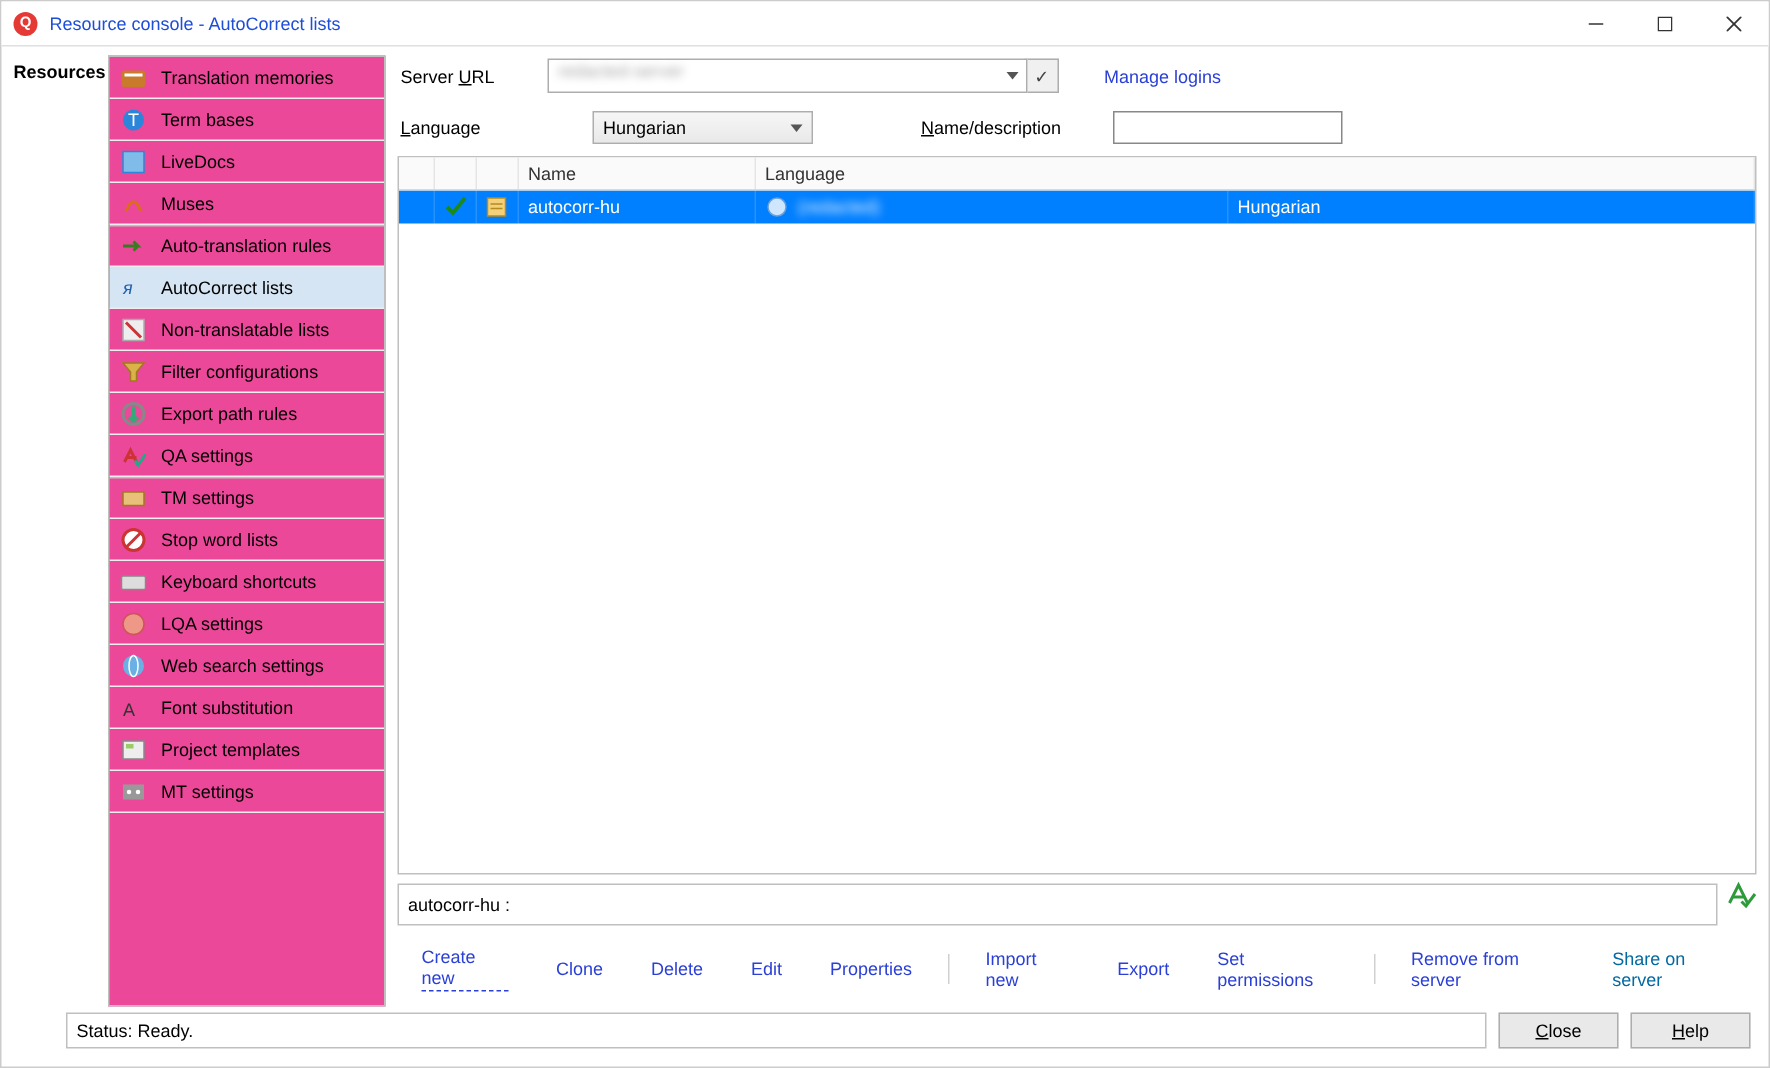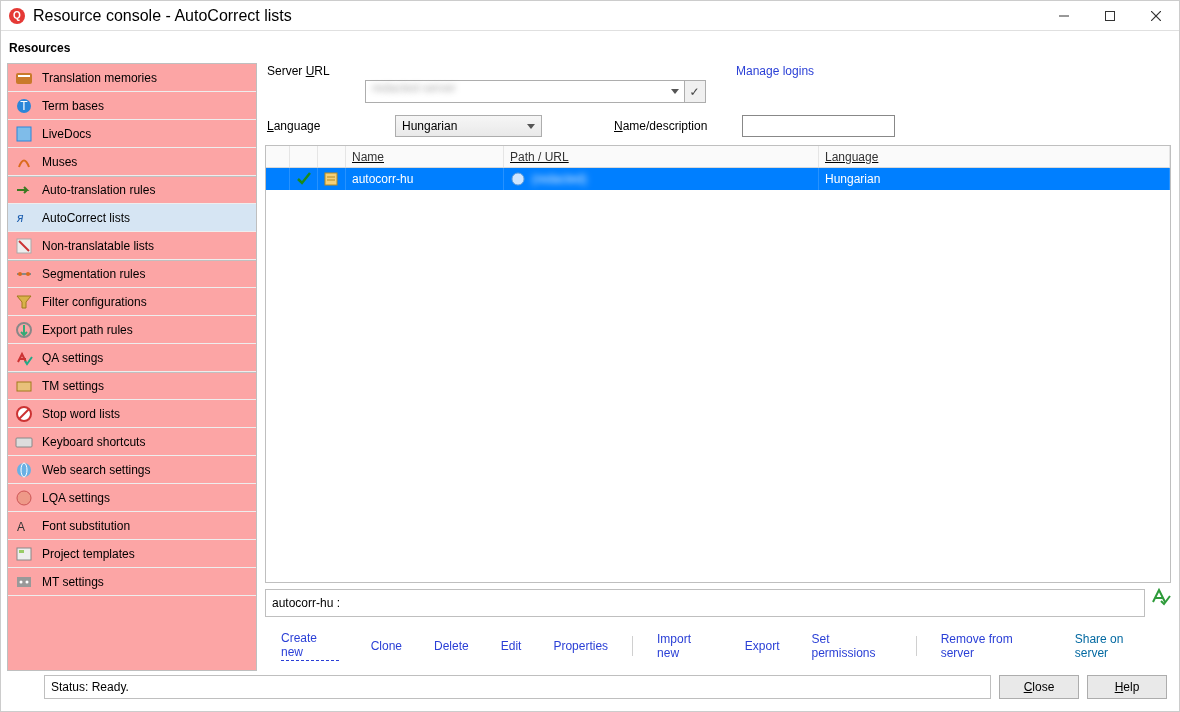--- a/index.html
+++ b/index.html
@@ -1,50 +1,50 @@
 <!DOCTYPE html>
 <html><head>
 <meta charset="utf-8">
 <style>
   * { box-sizing: border-box; font-family: "Segoe UI", Tahoma, sans-serif; font-size: 12px; }
   html, body { margin:0; padding:0; background:#fff; }
   .window { width:1180px; height:712px; border:1px solid #ccc; background:#fff; display:flex; flex-direction:column; position:relative; }
   .titlebar { height:30px; display:flex; align-items:center; border-bottom:1px solid #e0e0e0; background:#fff; }
   .titlebar .app-icon { width:16px; height:16px; margin:0 8px; border-radius:50%; background:#e53935; display:flex; align-items:center; justify-content:center; color:#fff; font-weight:bold; font-size:10px;}
-  .titlebar .title { flex:0 0 auto; color:#000000; font-size:16px; }
+  .titlebar .title { flex:0 0 auto; color:#1d4ed8; font-size:12px; }
   .titlebar .spacer { flex:1; }
   .win-btns { display:flex; height:100%; }
   .win-btn { width:46px; display:flex; align-items:center; justify-content:center; color:#333; }
 
   .body { flex:1; display:flex; flex-direction:column; padding:6px; }
   .body-inner { flex:1; display:flex; flex-direction:row; gap:6px; min-height:0;}
-  .sidebar { width:250px; display:flex; flex-direction:column; }
+  .sidebar { width:250px; display:flex; flex-direction:row; }
   .sidebar-title { font-weight:bold; padding:4px 2px 8px 2px; }
-  .sidebar-list { flex:1; border:1px solid #bfbfbf; overflow-y:auto; background:#fca5a5; }
+  .sidebar-list { flex:1; border:1px solid #bfbfbf; overflow-y:auto; background:#ec4899; }
   .sb-item { height:28px; display:flex; align-items:center; padding:0 6px; gap:8px; border-bottom:1px solid #eee; cursor:default; }
   .sb-item.selected { background:#d6e5f3; }
   .sb-group-sep { border-top:1px solid #c0c0c0; }
   .sb-icon { width:20px; height:20px; display:flex; align-items:center; justify-content:center; flex-shrink:0; }
 
   .main { flex:1; display:flex; flex-direction:column; min-width:0;}
   .filters { display:flex; align-items:center; gap:8px; padding:2px 4px; }
   .filters .label { width:90px; }
   .filters .label u { text-decoration:underline; }
   .filters2 .label { width:120px; }
   .server-url-input { flex:0 0 320px; height:23px; border:1px solid #adadad; padding:0 18px 0 6px; background:#fff; color:transparent; text-shadow:0 0 6px rgba(0,0,0,0.35); position:relative; }
   .dd-btn { width:16px; height:23px; border:none; background:transparent; position:relative; margin-left:-18px;}
   .dd-btn::after{ content:""; position:absolute; top:9px; left:4px; border-left:4px solid transparent; border-right:4px solid transparent; border-top:5px solid #555;}
   .chk-btn { width:23px; height:23px; border:1px solid #adadad; background:#f0f0f0; display:flex; align-items:center; justify-content:center; font-size:12px; color:#444;}
   .link { color:#2a3fd6; cursor:pointer; margin-left:22px;}
   .combo { width:147px; height:22px; border:1px solid #adadad; background:linear-gradient(#f6f6f6,#e9e9e9); padding:0 18px 0 6px; display:flex; align-items:center; position:relative;}
   .combo::after{ content:""; position:absolute; right:6px; top:8px; border-left:4px solid transparent; border-right:4px solid transparent; border-top:5px solid #555;}
   .text-input { height:22px; border:1px solid #888; width:153px; padding:0 4px; }
 
   .grid-wrap { flex:1; border:1px solid #bfbfbf; margin:6px 2px 0 2px; display:flex; flex-direction:column; min-height:0;}
-  .grid-head { display:flex; height:22px; background:#e5e5e5; border-bottom:1px solid #d9d9d9;text-decoration:underline;}
+  .grid-head { display:flex; height:22px; background:#e5e5e5; border-bottom:1px solid #d9d9d9;}
   .gh { border-right:1px solid #e5e5e5; display:flex; align-items:center; padding:0 6px; color:#333; background:#fafafa;}
   .col-a{width:24px;} .col-b{width:28px;} .col-c{width:28px;}
   .col-name{width:158px;} .col-path{width:315px;} .col-lang{flex:1;}
   .grid-body { flex:1; overflow:auto; }
   .grow { display:flex; height:22px; align-items:center; background:#007fff; color:#fff; }
   .gc { display:flex; align-items:center; height:100%; padding:0 6px; border-right:1px solid rgba(255,255,255,0.15);}
   .gc.blur span { filter: blur(3px); color:rgba(255,255,255,0.9);}
   .cell-icon { width:16px; height:16px;}
 
   .detail { border:1px solid #bfbfbf; margin:6px 2px 0 2px; height:28px; display:flex; align-items:center; padding:0 6px; gap:8px; position:relative;}
@@ -150,30 +150,20 @@
             </div>
             <div class="sb-item">
               <span class="sb-icon">
                 <svg width="20" height="20">
                   <rect x="3" y="3" width="14" height="14" fill="#eee" stroke="#aaa"></rect>
                   <line x1="5" y1="5" x2="15" y2="15" stroke="#c33" stroke-width="2"></line>
                 </svg>
               </span>
               <span>Non-translatable lists</span>
             </div>
-            <div class="sb-item sb-group-sep">
-              <span class="sb-icon">
-                <svg width="20" height="20">
-                  <path d="M3 10 h14" stroke="#888" stroke-width="2"></path>
-                  <circle cx="6" cy="10" r="2" fill="#db6b1d"></circle>
-                  <circle cx="14" cy="10" r="2" fill="#db6b1d"></circle>
-                </svg>
-              </span>
-              <span>Segmentation rules</span>
-            </div>
             <div class="sb-item">
               <span class="sb-icon">
                 <svg width="20" height="20">
                   <path d="M3 4 h14 l-5 6 v6 h-4 v-6 z" fill="#d9b34a" stroke="#a07a1d"></path>
                 </svg>
               </span>
               <span>Filter configurations</span>
             </div>
             <div class="sb-item">
               <span class="sb-icon">
@@ -214,33 +204,33 @@
               <span class="sb-icon">
                 <svg width="20" height="20">
                   <rect x="2" y="6" width="16" height="9" rx="1" fill="#ddd" stroke="#888"></rect>
                 </svg>
               </span>
               <span>Keyboard shortcuts</span>
             </div>
             <div class="sb-item">
               <span class="sb-icon">
                 <svg width="20" height="20">
+                  <circle cx="10" cy="10" r="7" fill="#e98" stroke="#c55"></circle>
+                </svg>
+              </span>
+              <span>LQA settings</span>
+            </div>
+            <div class="sb-item">
+              <span class="sb-icon">
+                <svg width="20" height="20">
                   <circle cx="10" cy="10" r="7" fill="#6ab0e4"></circle>
                   <ellipse cx="10" cy="10" rx="3" ry="7" fill="none" stroke="#fff"></ellipse>
                 </svg>
               </span>
               <span>Web search settings</span>
-            </div>
-            <div class="sb-item">
-              <span class="sb-icon">
-                <svg width="20" height="20">
-                  <circle cx="10" cy="10" r="7" fill="#e98" stroke="#c55"></circle>
-                </svg>
-              </span>
-              <span>LQA settings</span>
             </div>
             <div class="sb-item">
               <span class="sb-icon">
                 <svg width="20" height="20">
                   <text x="3" y="15" font-size="13" fill="#333">A</text>
                 </svg>
               </span>
               <span>Font substitution</span>
             </div>
             <div class="sb-item">
@@ -264,21 +254,21 @@
             </div>
           </div>
       </div>
 
       <div class="main">
 
         <div class="filters">
           <div class="label">
             <span>Server </span><u>U</u><span>RL</span>
           </div>
-          <div style="display:flex;align-items:flex-start;margin-top:41px;">
+          <div style="display:flex;align-items:flex-start;">
             <div class="server-url-input">redacted-server</div>
             <button class="dd-btn"></button>
             <div class="chk-btn">✓</div>
           </div>
           <span class="link">Manage logins</span>
         </div>
 
         <div class="filters filters2" style="margin-top:8px;">
           <div class="label" style="width:120px;">
             <u>L</u><span>anguage</span>
@@ -292,21 +282,20 @@
           </div>
           <input class="text-input" value="" style="">
         </div>
 
         <div class="grid-wrap">
           <div class="grid-head">
             <div class="gh col-a"></div>
             <div class="gh col-b"></div>
             <div class="gh col-c"></div>
             <div class="gh col-name">Name</div>
-            <div class="gh col-path">Path / URL</div>
             <div class="gh col-lang">Language</div>
           </div>
           <div class="grid-body" id="grid-body">
               <div class="grow">
                 <div class="gc col-a"></div>
                 <div class="gc col-b">
                   <svg class="cell-icon">
                     <path d="M2 8 l4 4 l8 -10" stroke="#1b8a1b" stroke-width="2.5" fill="none"></path>
                   </svg>
                 </div>

